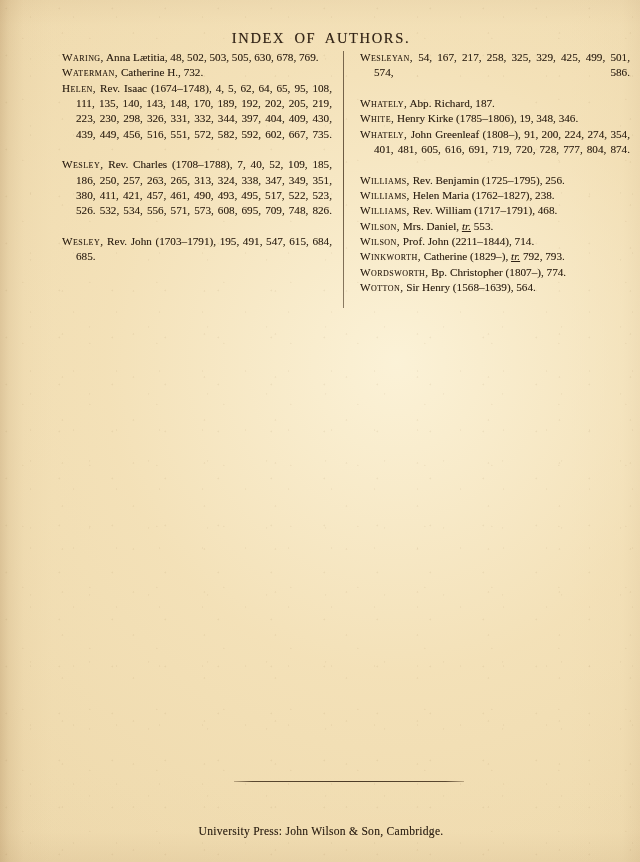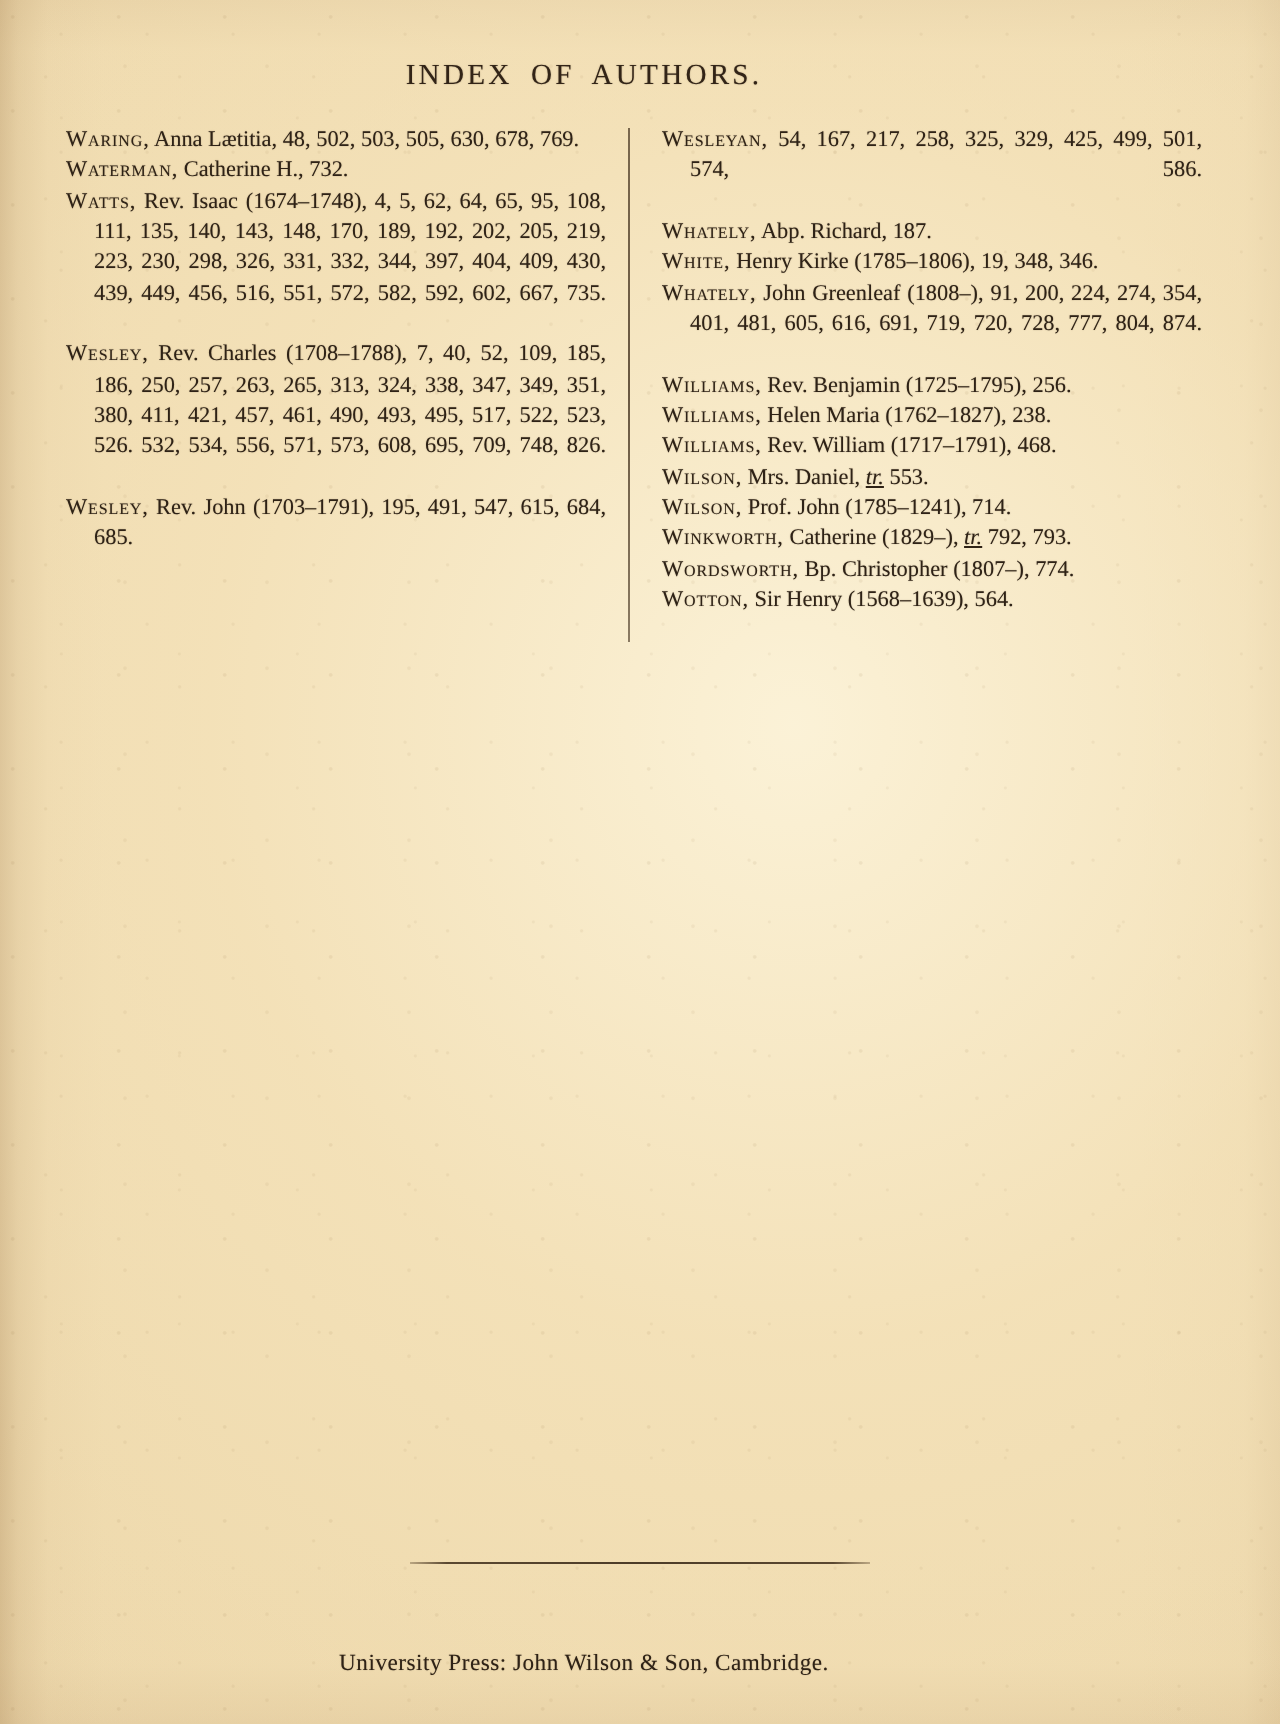--- a/index.html
+++ b/index.html
@@ -63,40 +63,41 @@
       radial-gradient(circle at 52% 88%, rgba(138,104,62,.20) 0.5px, transparent 1.0px);
     background-size: 53px 47px, 67px 61px, 43px 59px, 71px 43px, 59px 67px;
   }
 
   .page {
     position: relative;
     z-index: 5;
     width: 584px;
     height: 862px;
     box-sizing: border-box;
+    margin-left: 29px;
   }
 
   
   .running-head {
     position: absolute;
     top: 30px;
     left: 0;
     right: 0;
     text-align: center;
     font-size: 14.6px;
     letter-spacing: 1.6px;
     word-spacing: 4px;
     color: #322417;
     text-shadow: 0 0 .7px rgba(60,42,24,.45);
   }
 
   
   .columns {
     position: absolute;
-    top: 63px;
+    top: 50px;
     left: 33px;
     width: 574px;
     display: flex;
     align-items: flex-start;
   }
   .col {
     width: 270px;
     font-size: 11.2px;
     line-height: 15.35px;
     color: #2e2216;
@@ -167,37 +168,37 @@
 
 <div class="page">
 
   <div class="running-head">INDEX OF AUTHORS.</div>
 
   <div class="columns">
 
     <div class="col col-left" id="col-left">
         <div class="entry"><span class="sc">Waring,</span><span> Anna Lætitia, 48, 502, 503, 505, 630, 678, 769.</span></div>
         <div class="entry"><span class="sc">Waterman,</span><span> Catherine H., 732.</span></div>
-        <div class="entry just"><span class="sc">Watts,</span><span> Rev. Isaac (1674–1748), 4, 5, 62, 64, 65, 95, 108, 111, 135, 140, 143, 148, 170, 189, 192, 202, 205, 219, 223, 230, 298, 326, 331, 332, 344, 397, 404, 409, 430, 439, 449, 456, 516, 551, 572, 582, 592, 602, 667, 735.</span></div>
+        <div class="entry just"><span class="sc">Helen,</span><span> Rev. Isaac (1674–1748), 4, 5, 62, 64, 65, 95, 108, 111, 135, 140, 143, 148, 170, 189, 192, 202, 205, 219, 223, 230, 298, 326, 331, 332, 344, 397, 404, 409, 430, 439, 449, 456, 516, 551, 572, 582, 592, 602, 667, 735.</span></div>
         <div class="entry just"><span class="sc">Wesley,</span><span> Rev. Charles (1708–1788), 7, 40, 52, 109, 185, 186, 250, 257, 263, 265, 313, 324, 338, 347, 349, 351, 380, 411, 421, 457, 461, 490, 493, 495, 517, 522, 523, 526. 532, 534, 556, 571, 573, 608, 695, 709, 748, 826.</span></div>
         <div class="entry just"><span class="sc">Wesley,</span><span> Rev. John (1703–1791), 195, 491, 547, 615, 684, 685.</span></div>
       </div>
 
     <div class="col-rule"></div>
 
     <div class="col col-right" id="col-right">
         <div class="entry just"><span class="sc">Wesleyan,</span><span> 54, 167, 217, 258, 325, 329, 425, 499, 501, 574, 586.</span></div>
         <div class="entry"><span class="sc">Whately,</span><span> Abp. Richard, 187.</span></div>
         <div class="entry"><span class="sc">White,</span><span> Henry Kirke (1785–1806), 19, 348, 346.</span></div>
         <div class="entry just"><span class="sc">Whately,</span><span> John Greenleaf (1808–), 91, 200, 224, 274, 354, 401, 481, 605, 616, 691, 719, 720, 728, 777, 804, 874.</span></div>
         <div class="entry"><span class="sc">Williams,</span><span> Rev. Benjamin (1725–1795), 256.</span></div>
         <div class="entry"><span class="sc">Williams,</span><span> Helen Maria (1762–1827), 238.</span></div>
         <div class="entry"><span class="sc">Williams,</span><span> Rev. William (1717–1791), 468.</span></div>
         <div class="entry"><span class="sc">Wilson,</span><span> Mrs. Daniel, </span><span class="it">tr.</span><span> 553.</span></div>
-        <div class="entry"><span class="sc">Wilson,</span><span> Prof. John (1785–1241), 714.</span></div>
+        <div class="entry"><span class="sc">Wilson,</span><span> Prof. John (2211–1844), 714.</span></div>
         <div class="entry"><span class="sc">Winkworth,</span><span> Catherine (1829–), </span><span class="it">tr.</span><span> 792, 793.</span></div>
         <div class="entry"><span class="sc">Wordsworth,</span><span> Bp. Christopher  (1807–), 774.</span></div>
         <div class="entry"><span class="sc">Wotton,</span><span> Sir Henry (1568–1639), 564.</span></div>
       </div>
 
   </div>
 
   <div class="imprint-rule"></div>
   <div class="imprint">University Press: John Wilson &amp; Son, Cambridge.</div>
 

